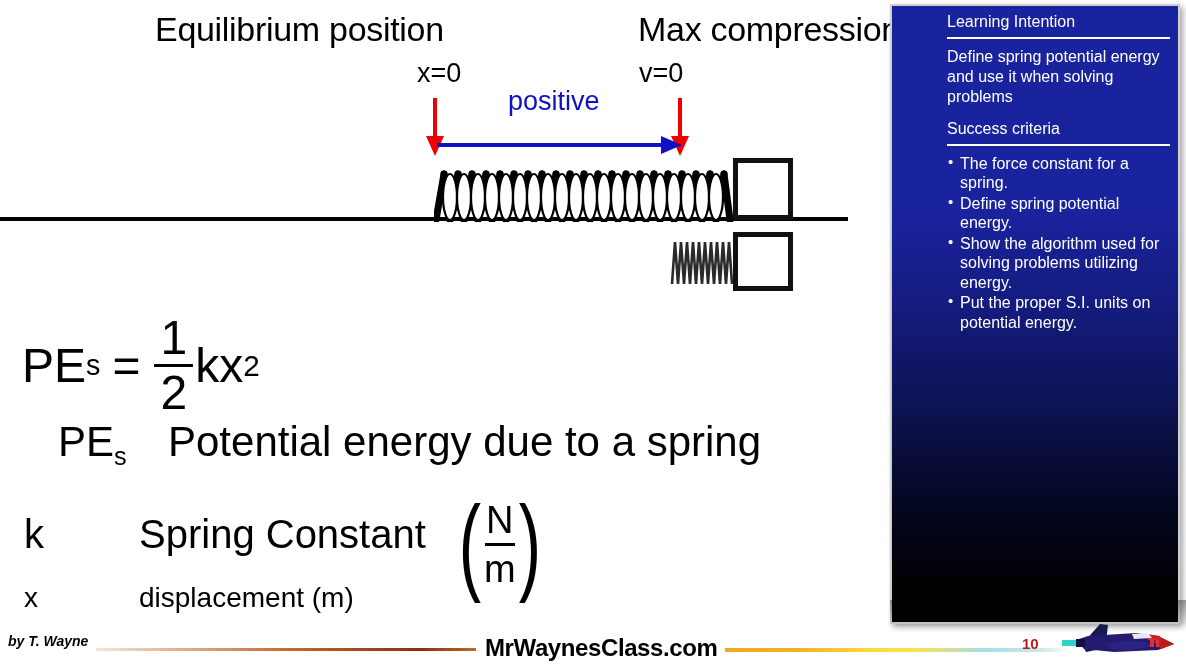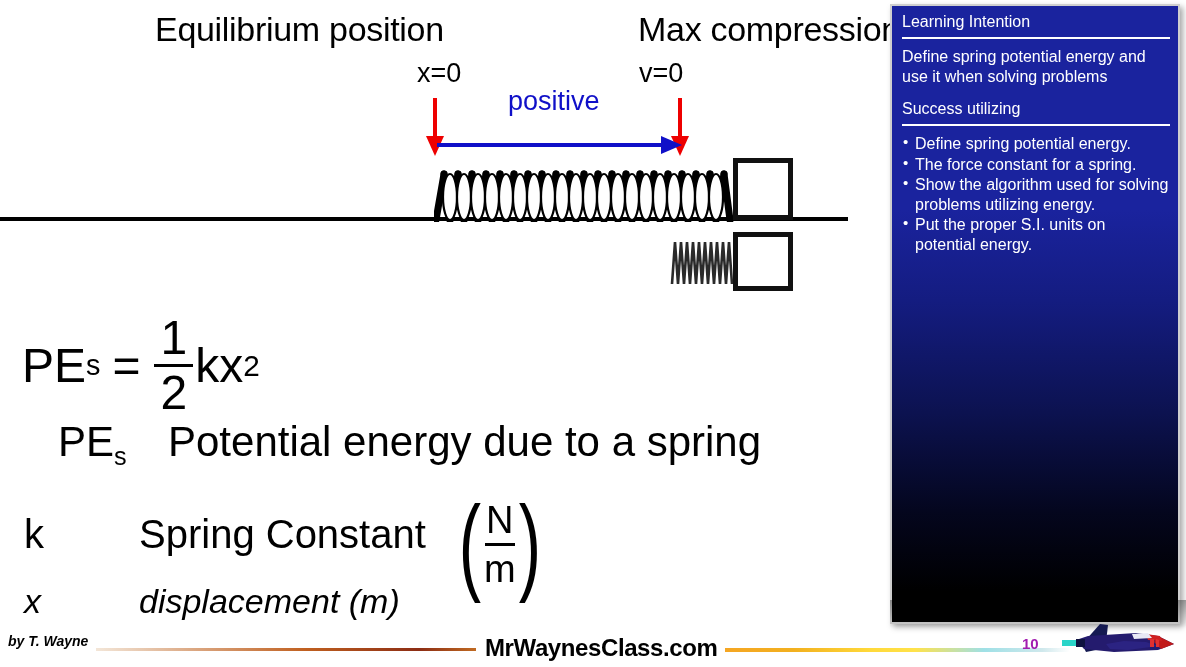--- a/index.html
+++ b/index.html
@@ -132,23 +132,22 @@
 
   #def-k {
     position: absolute;
     left: 24px; top: 212px;
     font-size: 40px;
     white-space: nowrap;
   }
   #def-x {
     position: absolute;
     left: 24px; top: 282px;
-    font-size: 34px;
-    white-space: nowrap;
-    font-style: italic;
+    font-size: 28px;
+    white-space: nowrap;
   }
   .defterm { display: inline-block; width: 115px; }
 
   
   #unit-nm {
     position: absolute;
     left: 452px; top: 200px;
     display: flex;
     align-items: center;
     font-size: 38px;
@@ -178,21 +177,21 @@
     background: linear-gradient(to bottom,
         #1a239e 0%, #1a239e 33%, #141c80 48%,
         #0c1250 66%, #04061e 82%, #000000 95%, #000000 100%);
     border: 2px solid #cfcfcf;
     box-sizing: border-box;
     box-shadow: 3px 3px 6px rgba(0,0,0,0.35);
     color: #ffffff;
     font-family: "Liberation Sans", sans-serif;
     overflow: hidden;
   }
-  .panel-pad { padding: 6px 8px 0 10px; }
+  .panel-pad { padding: 6px 8px 0 10px; margin-left: 45px; }
   .panel-heading {
     font-size: 16px;
     color: #ffffff;
     line-height: 1.2;
     padding-bottom: 4px;
   }
   .panel-rule {
     height: 2px;
     background: #ffffff;
     margin: 2px 0 8px 0;
@@ -258,21 +257,21 @@
   #rule-right {
     position: absolute;
     left: 725px; top: 31px;
     width: 345px; height: 4px;
     background: linear-gradient(to right, #f5a623 0%, #f2b01f 20%, #ffd93a 42%, #ffe24a 55%, #9fe0e6 75%, #cfe8ec 92%, #ffffff 100%);
   }
   #page-number {
     position: absolute;
     left: 1022px; top: 18px;
     font-size: 15px;
-    color: #a21caf;
+    color: #b91c1c;
     font-weight: bold;
   }
   #jet-logo {
     position: absolute;
     left: 1062px; top: 620px;
     width: 122px; height: 44px;
   }
   #footer-top-shade {
     position: absolute;
     left: 890px; top: 600px;
@@ -415,25 +414,25 @@
       <span class="paren">)</span>
     </div>
   </div>
 
   <div id="side-panel">
     <div class="panel-pad">
       <div class="panel-heading">Learning Intention</div>
       <div class="panel-rule"></div>
       <div class="panel-body">Define spring potential energy and use it when solving problems</div>
       <div class="panel-gap"></div>
-      <div class="panel-heading">Success utilizing</div>
+      <div class="panel-heading">Success criteria</div>
       <div class="panel-rule"></div>
       <ul class="criteria">
+        <li><span class="txt">The force constant for a spring.</span></li>
         <li><span class="txt">Define spring potential energy.</span></li>
-        <li><span class="txt">The force constant for a spring.</span></li>
         <li><span class="txt">Show the algorithm used for solving problems utilizing energy.</span></li>
         <li><span class="txt">Put the proper S.I. units on potential energy.</span></li>
       </ul>
     </div>
   </div>
   <div id="footer-top-shade"></div>
 
   <div id="footer">
     <div id="byline">by T. Wayne</div>
     <div id="rule-left"></div>

